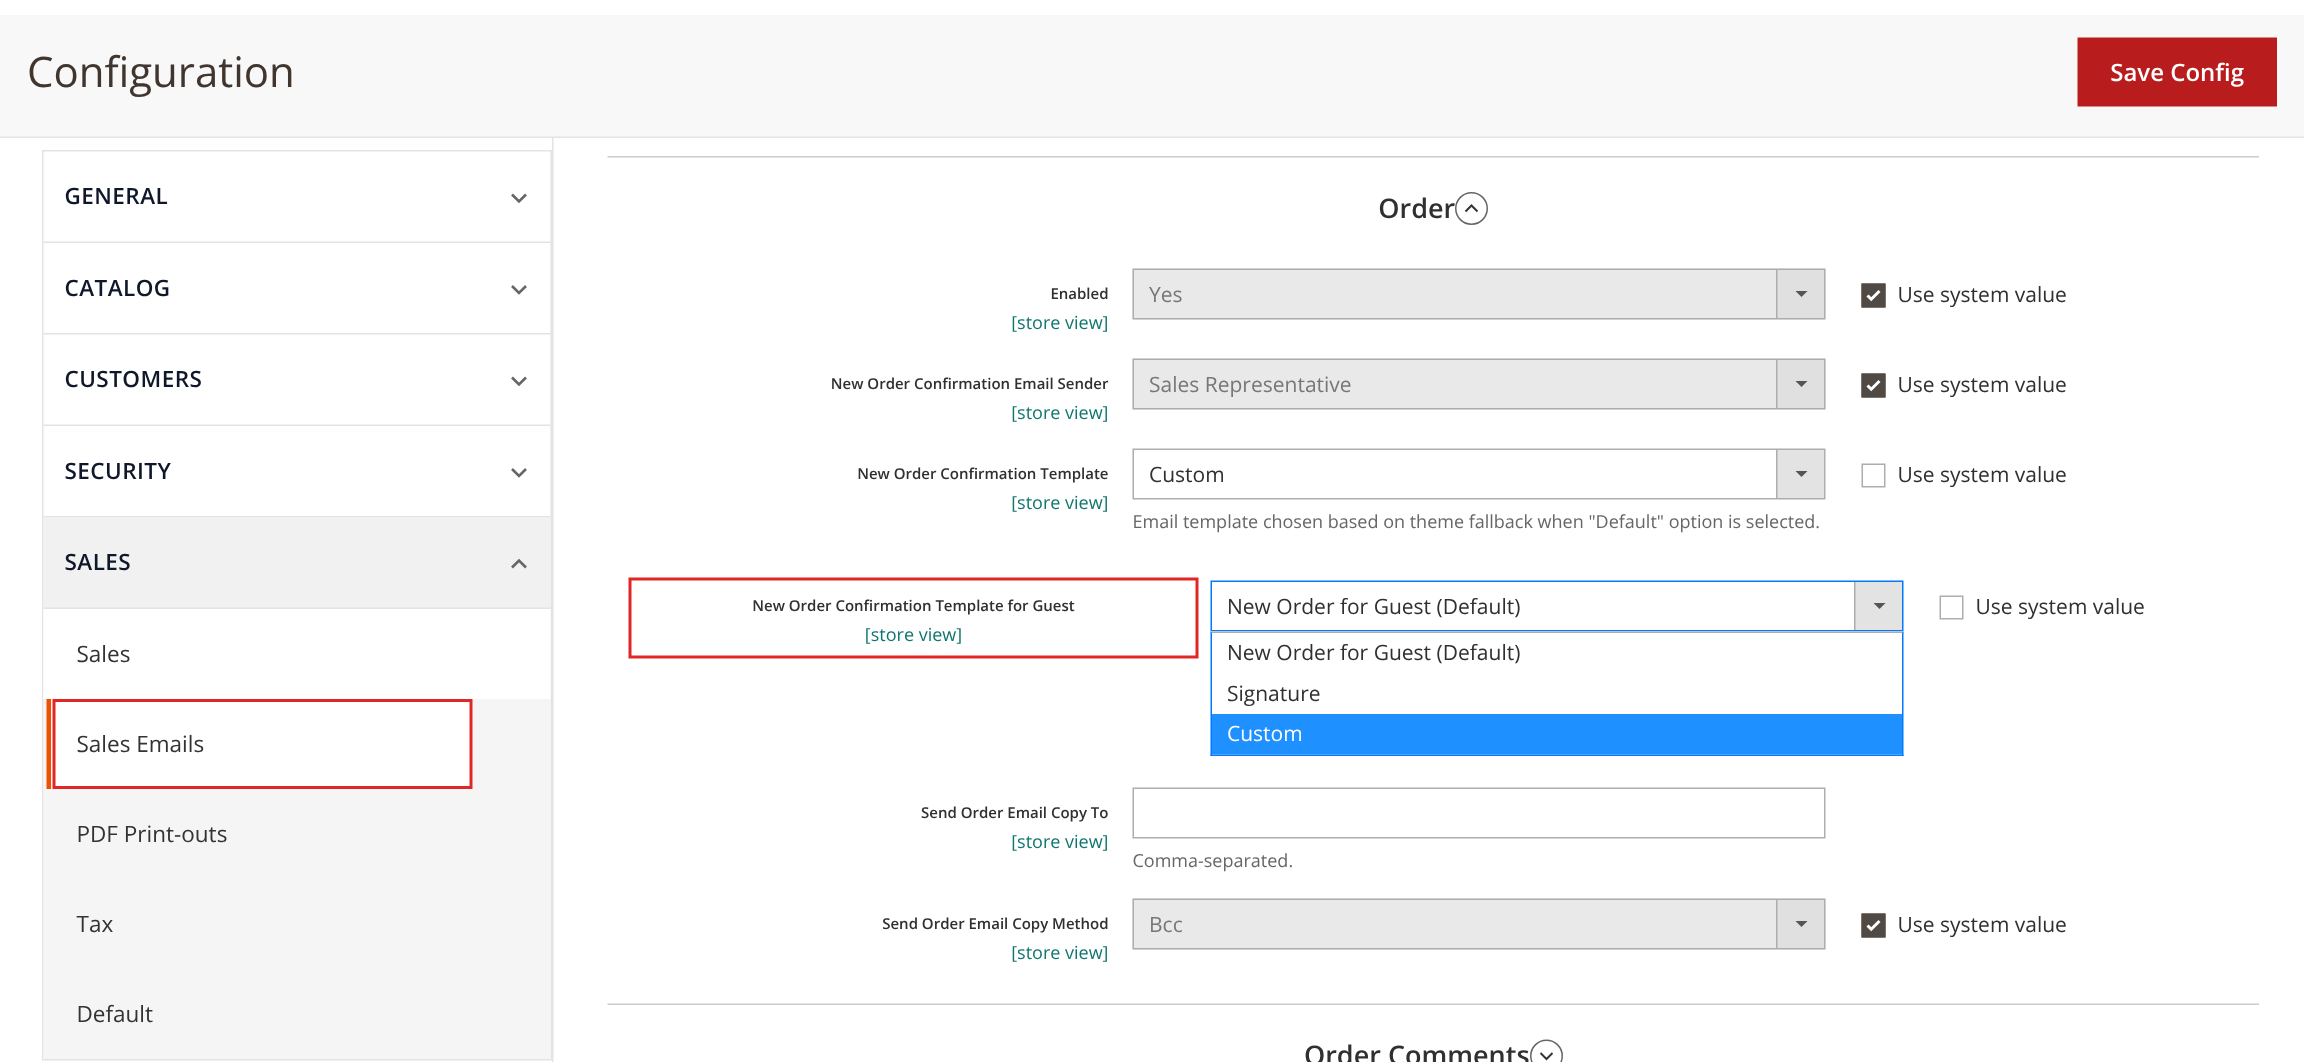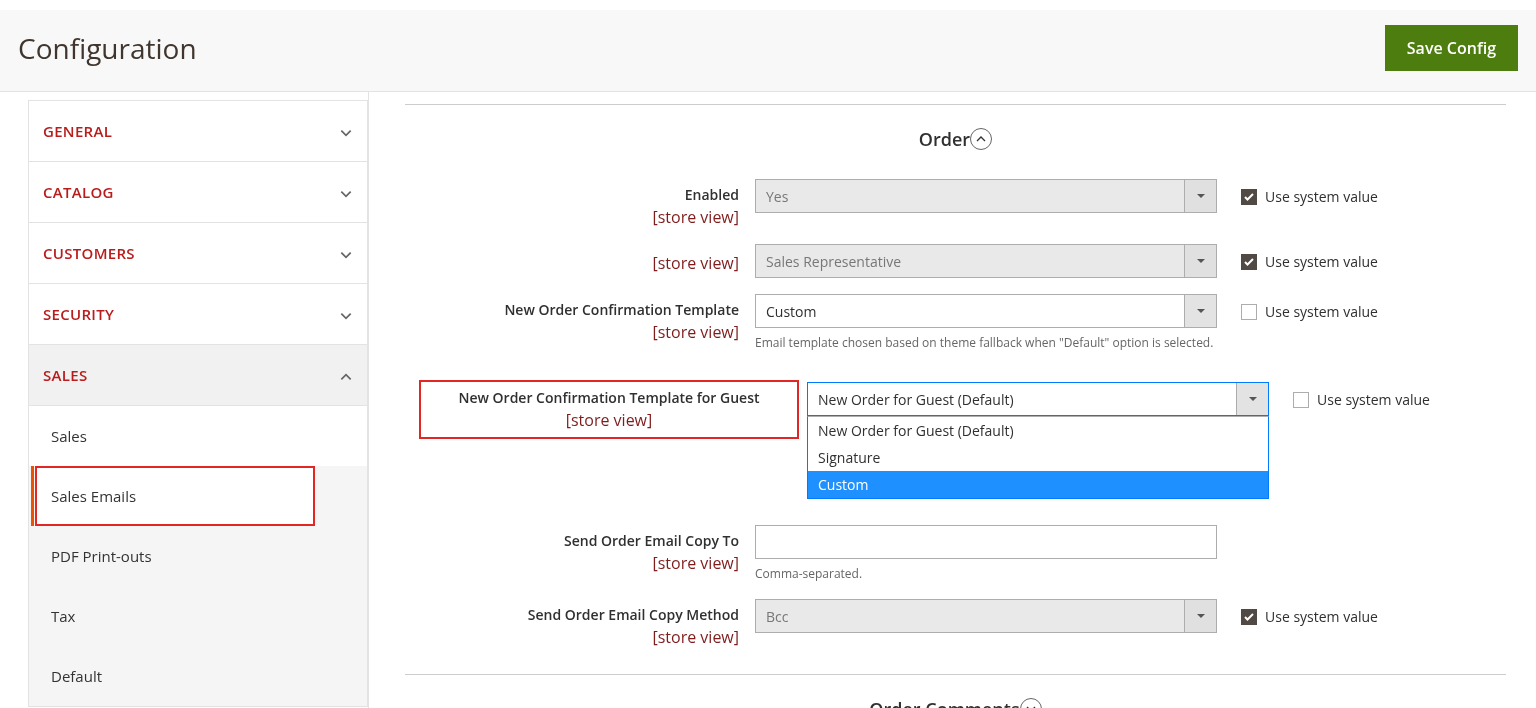--- a/index.html
+++ b/index.html
@@ -17,21 +17,21 @@
     border-bottom: 1px solid #e3e3e3;
     background: #f8f8f8;
     margin-top: 10px;
   }
   .page-title {
     font-size: 28px;
     font-weight: 400;
     color: #41362f;
   }
   .save-btn {
-    background: #4d7c0f;
+    background: #b91c1c;
     color: #fff;
     border: none;
     font-size: 16px;
     font-weight: 600;
     padding: 12px 22px;
     cursor: pointer;
     font-family: inherit;
   }
   .layout {
     display: flex;
@@ -51,21 +51,21 @@
     border-top: 1px solid #e3e3e3;
   }
   .cat-item {
     padding: 20px 14px 20px 14px;
     display: flex;
     justify-content: space-between;
     align-items: center;
     cursor: pointer;
     font-size: 15px;
     font-weight: 600;
-    color: #b91c1c;
+    color: #0f172a;
     text-transform: uppercase;
     letter-spacing: 0.3px;
     border-bottom: 1px solid #e3e3e3;
   }
   .cat-item:last-child { border-bottom: none; }
   .cat-item.expanded {
     background: #f1f1f1;
   }
   .chev {
     width: 14px;
@@ -140,35 +140,35 @@
     padding: 8px 0;
   }
   .field-label-col {
     width: 350px;
     text-align: right;
     padding-right: 16px;
     padding-top: 6px;
     flex-shrink: 0;
   }
   .field-label {
-    font-size: 14px;
+    font-size: 10px;
     color: #303030;
     font-weight: 600;
   }
   .field-label-guest-hl .field-label-col {
     outline: 2px solid #e22626;
     padding: 6px 6px 6px 6px;
     margin-right: 10px;
     margin-left: 16px;
     width: 376px;
     text-align: center;
   }
   .scope {
-    font-size: 16px;
-    color: #7f1d1d;
+    font-size: 12px;
+    color: #0f766e;
     display: block;
     margin-top: 2px;
   }
   .field-control-col {
     flex: 0 0 462px;
     position: relative;
   }
   .field-use-col {
     padding-left: 24px;
     padding-top: 8px;
@@ -365,20 +365,21 @@
             <svg viewBox="0 0 10 10">
                 <path d="M1 5l2.5 2.5L9 2" fill="none" stroke="#fff" stroke-width="2"></path>
               </svg>
           </span>
           <span>Use system value</span>
         </div>
       </div>
 
       <div class="field-row">
         <div class="field-label-col">
+          <span class="field-label">New Order Confirmation Email Sender</span>
           <span class="scope">[store view]</span>
         </div>
         <div class="field-control-col">
           <div class="select-like disabled">
             <span>Sales Representative</span>
             <span class="select-handle">
               <svg width="10" height="10" viewBox="0 0 10 10">
                   <path d="M1 3l4 4 4-4" fill="#555"></path>
                 </svg>
             </span>

